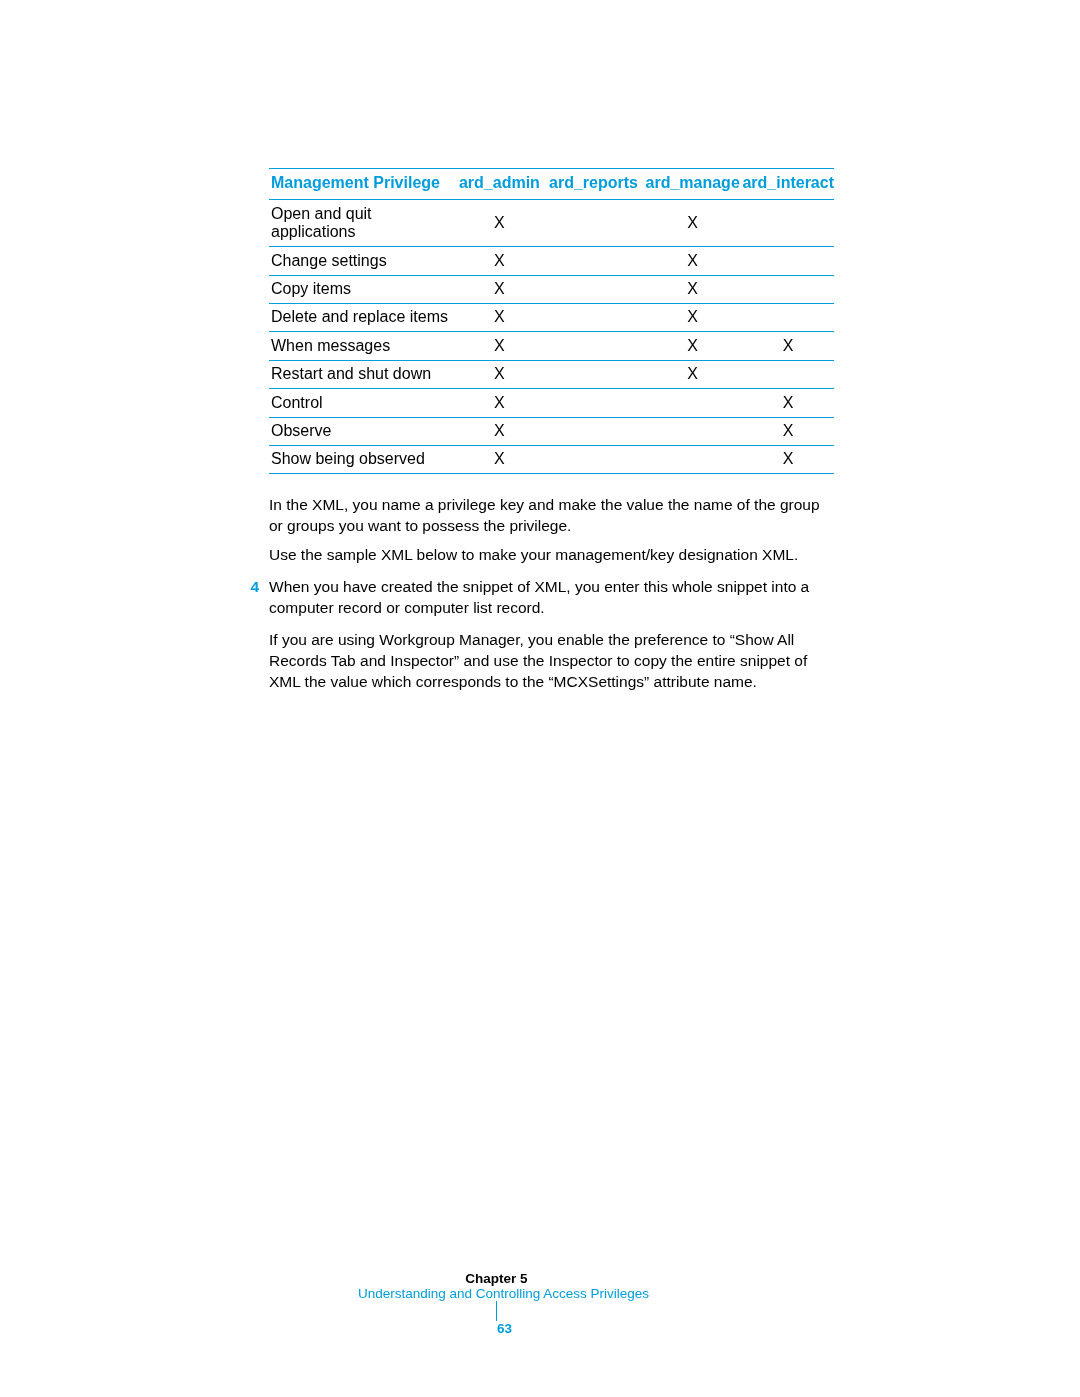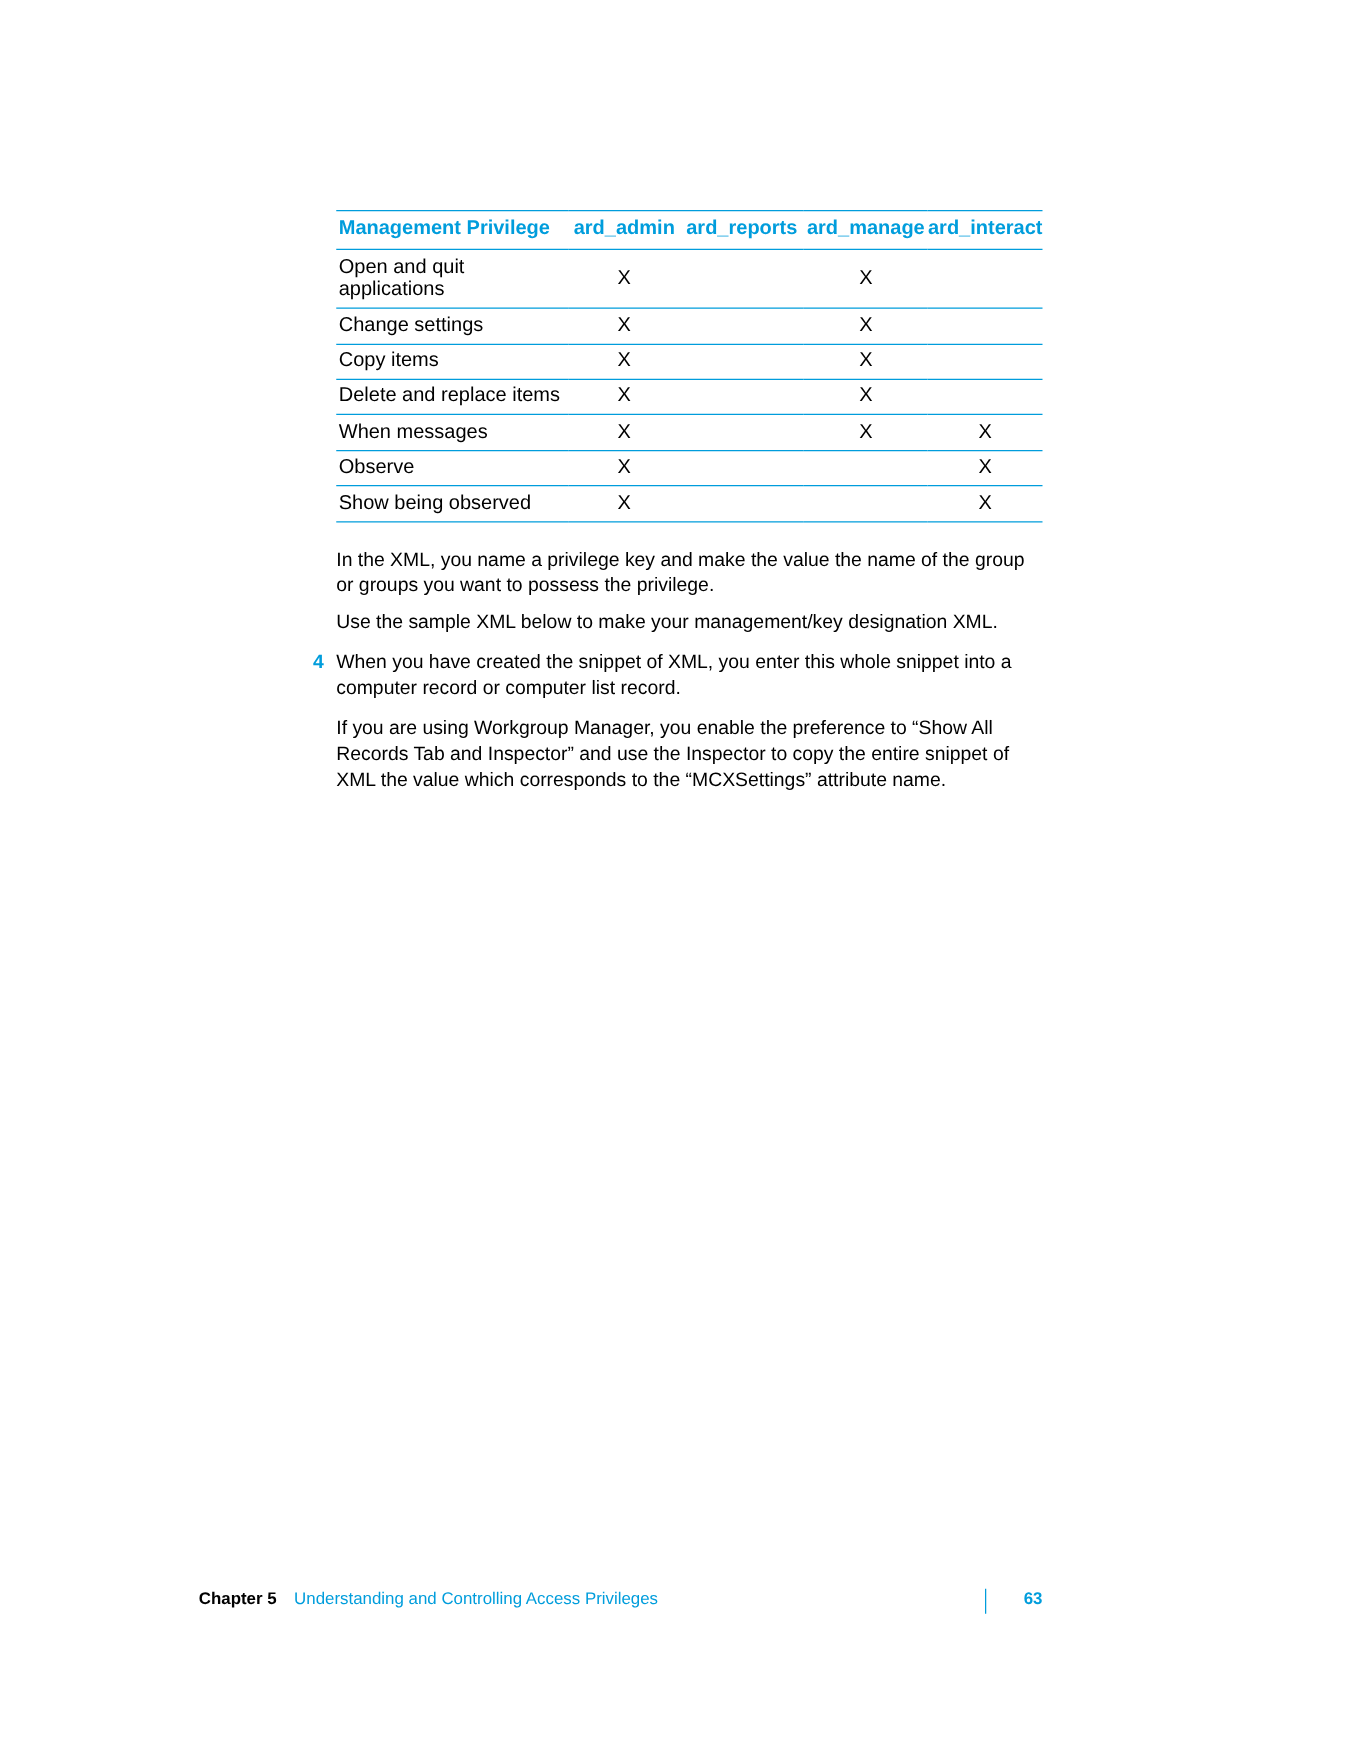--- a/index.html
+++ b/index.html
@@ -70,22 +70,23 @@
       margin-left: -30px;
     }
     .step-body { flex: 1; }
 
     .footer {
       position: absolute;
       left: 159px;
       top: 1271px;
       width: 675px;
       display: flex;
-      align-items: flex-start;
+      align-items: center;
       font-size: 13.5px;
+      flex-direction: column;
     }
     .footer .chapter-label {
       font-weight: 700;
       color: #000000;
     }
     .footer .chapter-title {
       color: #009ddc;
       margin-left: 14px;
     }
     .footer .spacer { flex: 1; }
@@ -153,20 +154,34 @@
           <td class="c"></td>
         </tr>
         <tr>
           <td>When messages</td>
           <td class="c">X</td>
           <td class="c"></td>
           <td class="c">X</td>
           <td class="c">X</td>
         </tr>
         <tr>
+          <td>Restart and shut down</td>
+          <td class="c">X</td>
+          <td class="c"></td>
+          <td class="c">X</td>
+          <td class="c"></td>
+        </tr>
+        <tr>
+          <td>Control</td>
+          <td class="c">X</td>
+          <td class="c"></td>
+          <td class="c"></td>
+          <td class="c">X</td>
+        </tr>
+        <tr>
           <td>Observe</td>
           <td class="c">X</td>
           <td class="c"></td>
           <td class="c"></td>
           <td class="c">X</td>
         </tr>
         <tr>
           <td>Show being observed</td>
           <td class="c">X</td>
           <td class="c"></td>

